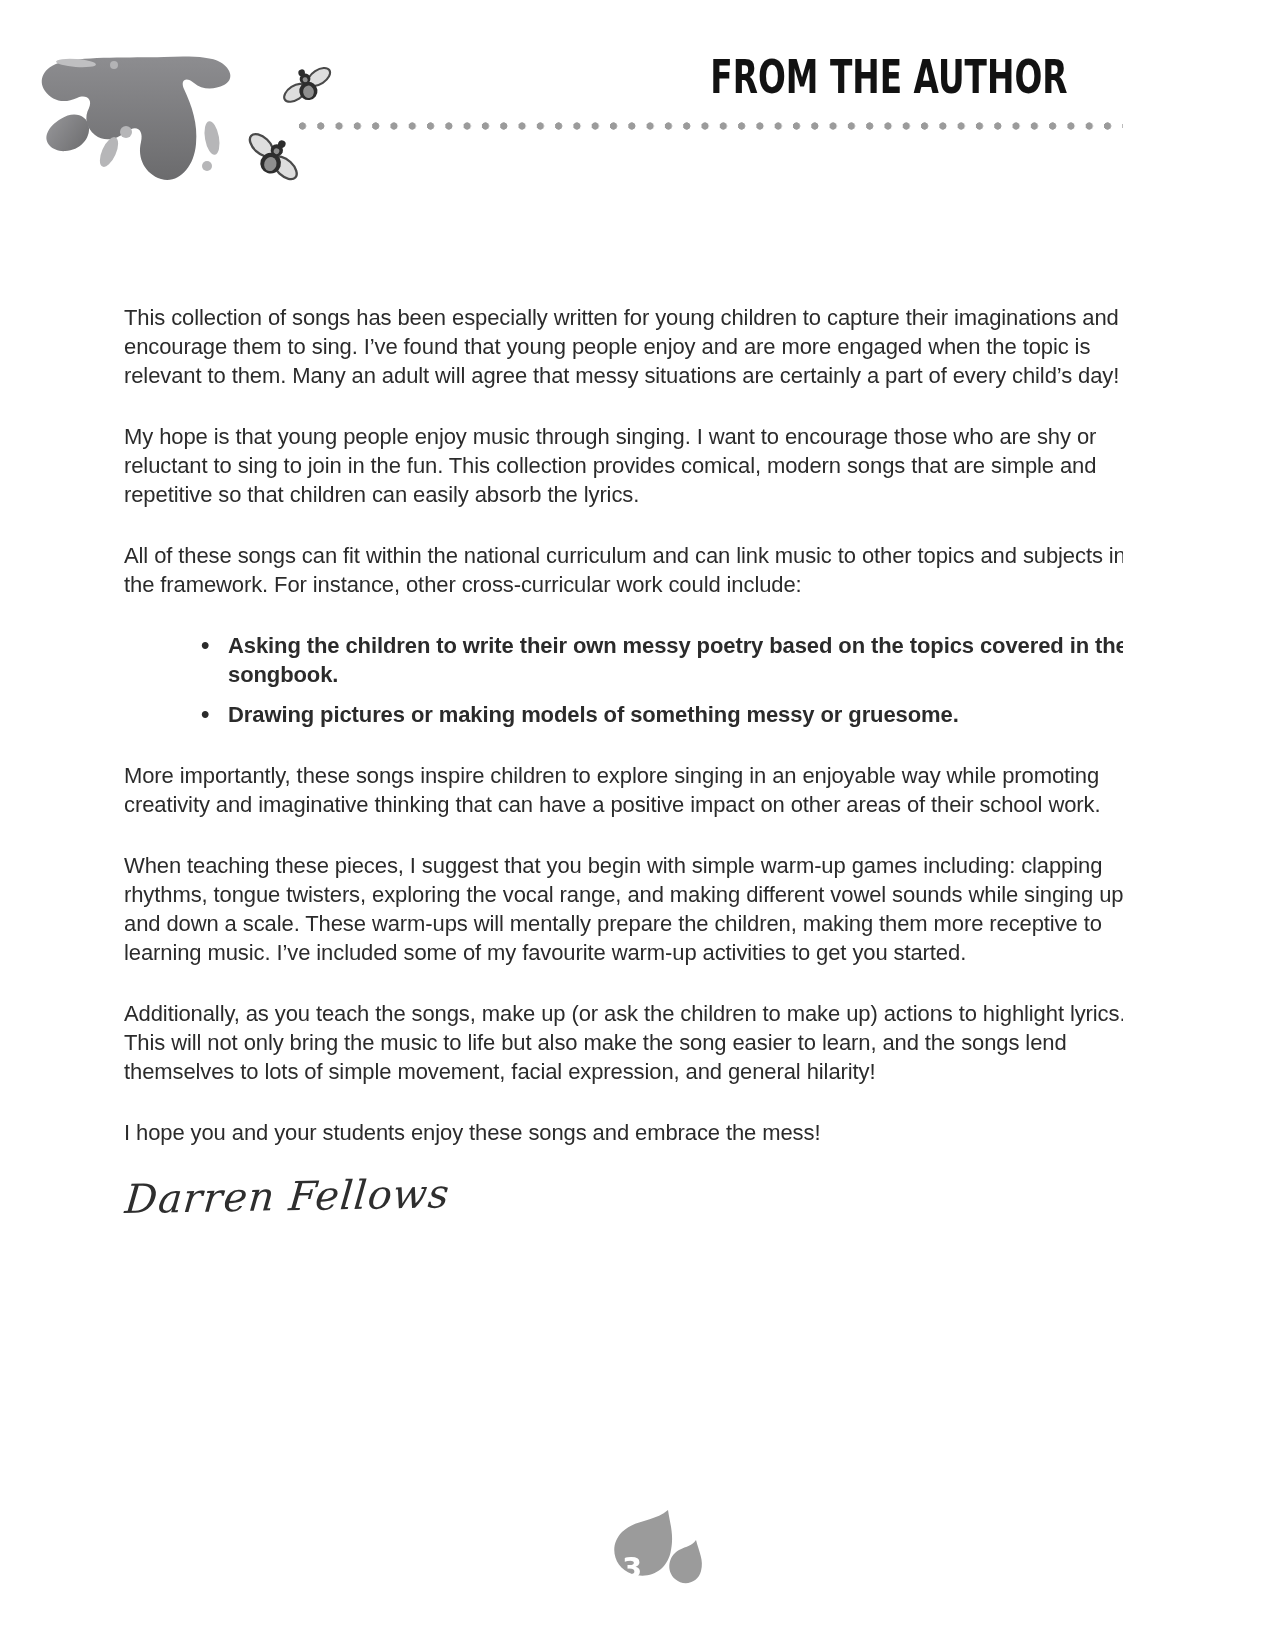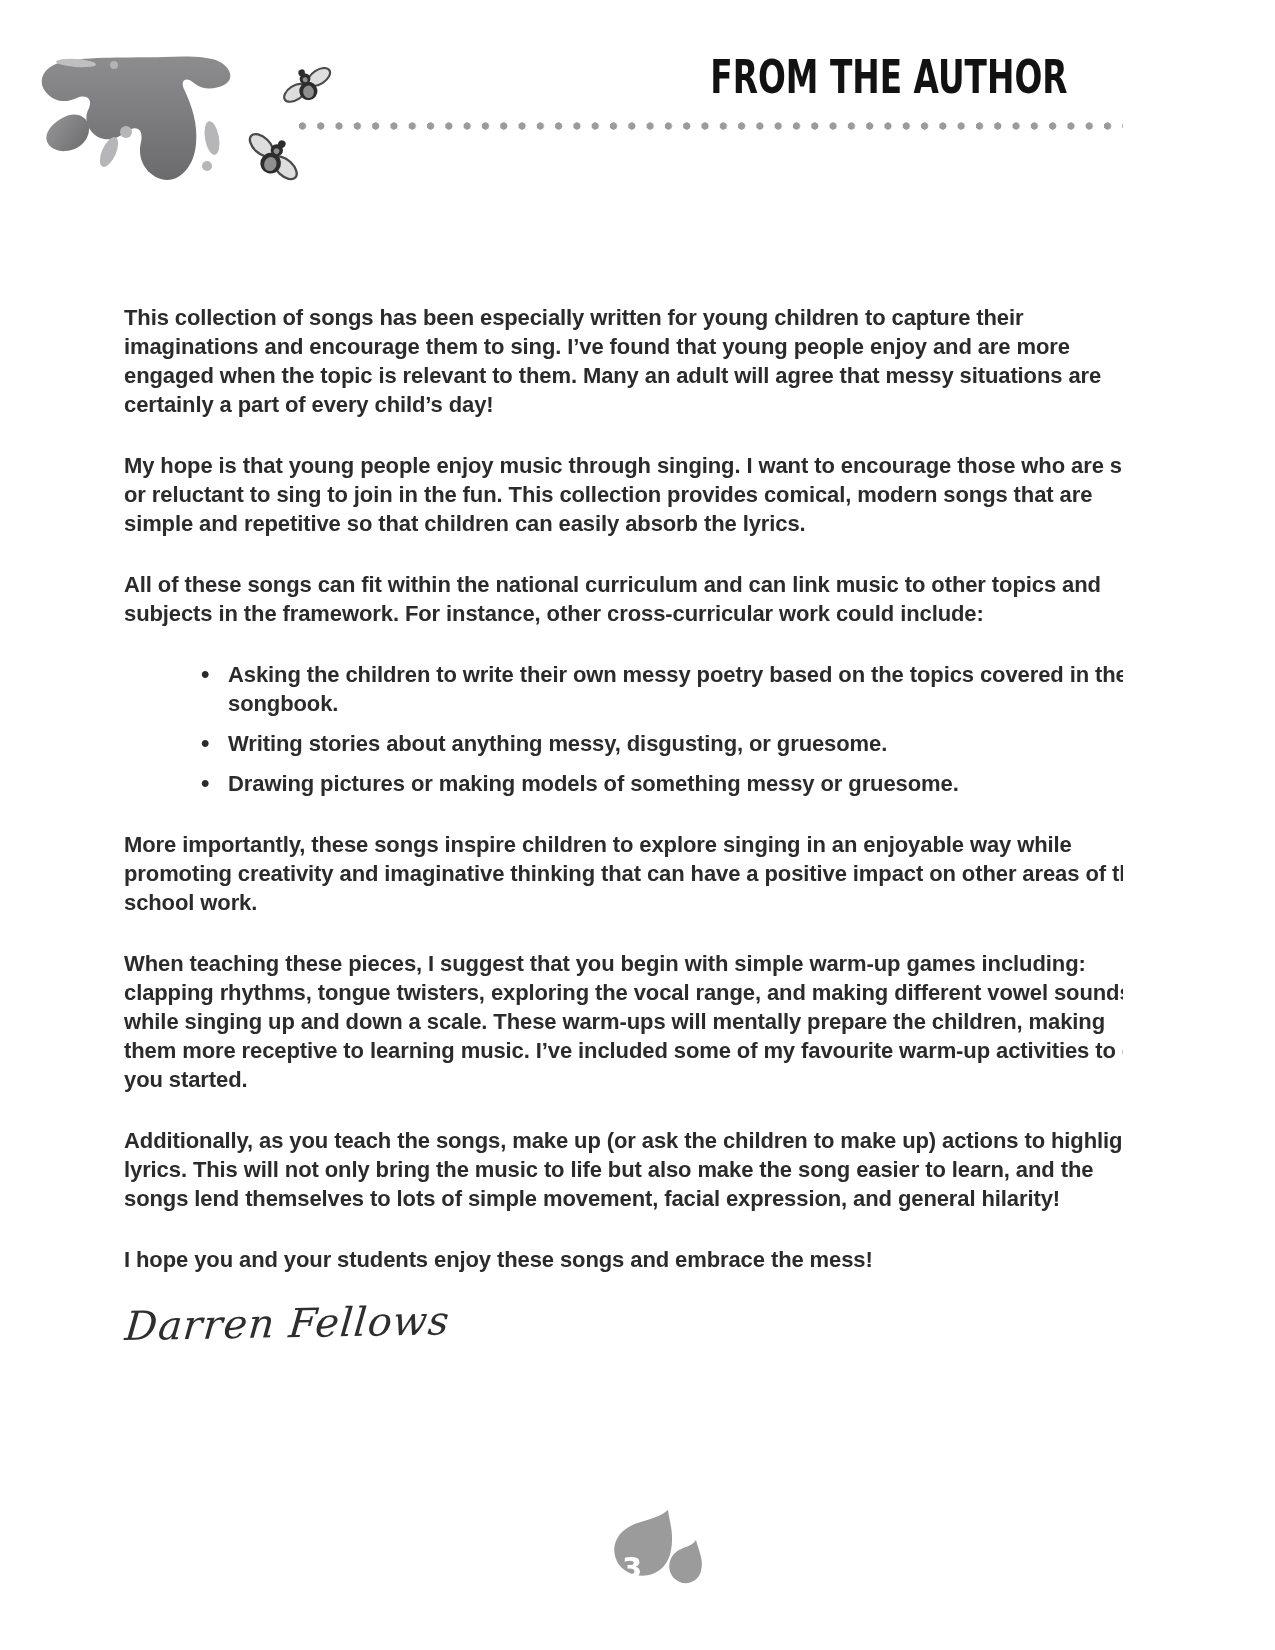--- a/index.html
+++ b/index.html
@@ -48,21 +48,21 @@
   .content {
     position: absolute;
     left: 124px;
     top: 303px;
     width: 1038px;
     font-size: 22px;
     letter-spacing: -0.1px;
     line-height: 29px;
     color: #2b2b2b;
   }
-  .content p { white-space: pre-wrap; margin-bottom: 32px; font-weight: bold; }
+  .content p { white-space: pre-wrap; margin-bottom: 32px; }
   .content ul {
     list-style: none;
     margin: 0 0 32px 0;
     padding-left: 104px;
     padding-right: 30px;
   }
   .content li { position: relative; margin-bottom: 11px; font-weight: bold; }
   .content li::before {
     content: "\2022";
     position: absolute;
@@ -173,21 +173,20 @@
     <circle cx="36" cy="35" r="11" fill="#2d2d2d"></circle>
     <ellipse cx="36" cy="36" rx="6.5" ry="7.5" fill="#8f8f8f"></ellipse>
   </svg>
 
   <div class="content">
     <p>This collection of songs has been especially written for young children to capture their imaginations and encourage them to sing. I’ve found that young people enjoy and are more engaged when the topic is relevant to them. Many an adult will agree that messy situations are certainly a part of every child’s day!</p>
     <p>My hope is that young people enjoy music through singing. I want to encourage those who are shy or reluctant to sing to join in the fun. This collection provides comical, modern songs that are simple and repetitive so that children can easily absorb the lyrics.</p>
     <p>All of these songs can fit within the national curriculum and can link music to other topics and subjects in the framework. For instance, other cross-curricular work could include:</p>
     <ul>
       <li>Asking the children to write their own messy poetry based on the topics covered in the songbook.</li>
-      <li>Writing stories about anything messy, disgusting, or gruesome.</li>
       <li>Drawing pictures or making models of something messy or gruesome.</li>
     </ul>
     <p>More importantly, these songs inspire children to explore singing in an enjoyable way while promoting creativity and imaginative thinking that can have a positive impact on other areas of their school work.</p>
     <p>When teaching these pieces, I suggest that you begin with simple warm-up games including: clapping rhythms, tongue twisters, exploring the vocal range, and making different vowel sounds while singing up and down a scale. These warm-ups will mentally prepare the children, making them more receptive to learning music. I’ve included some of my favourite warm-up activities to get you started.</p>
     <p>Additionally, as you teach the songs, make up (or ask the children to make up) actions to highlight lyrics. This will not only bring the music to life but also make the song easier to learn, and the songs lend themselves to lots of simple movement, facial expression, and general hilarity!</p>
     <p>I hope you and your students enjoy these songs and embrace the mess!</p>
     <div class="signature">Darren Fellows</div>
   </div>
 
   <svg class="footer-drops" viewBox="0 0 120 95" xmlns="http://www.w3.org/2000/svg">

